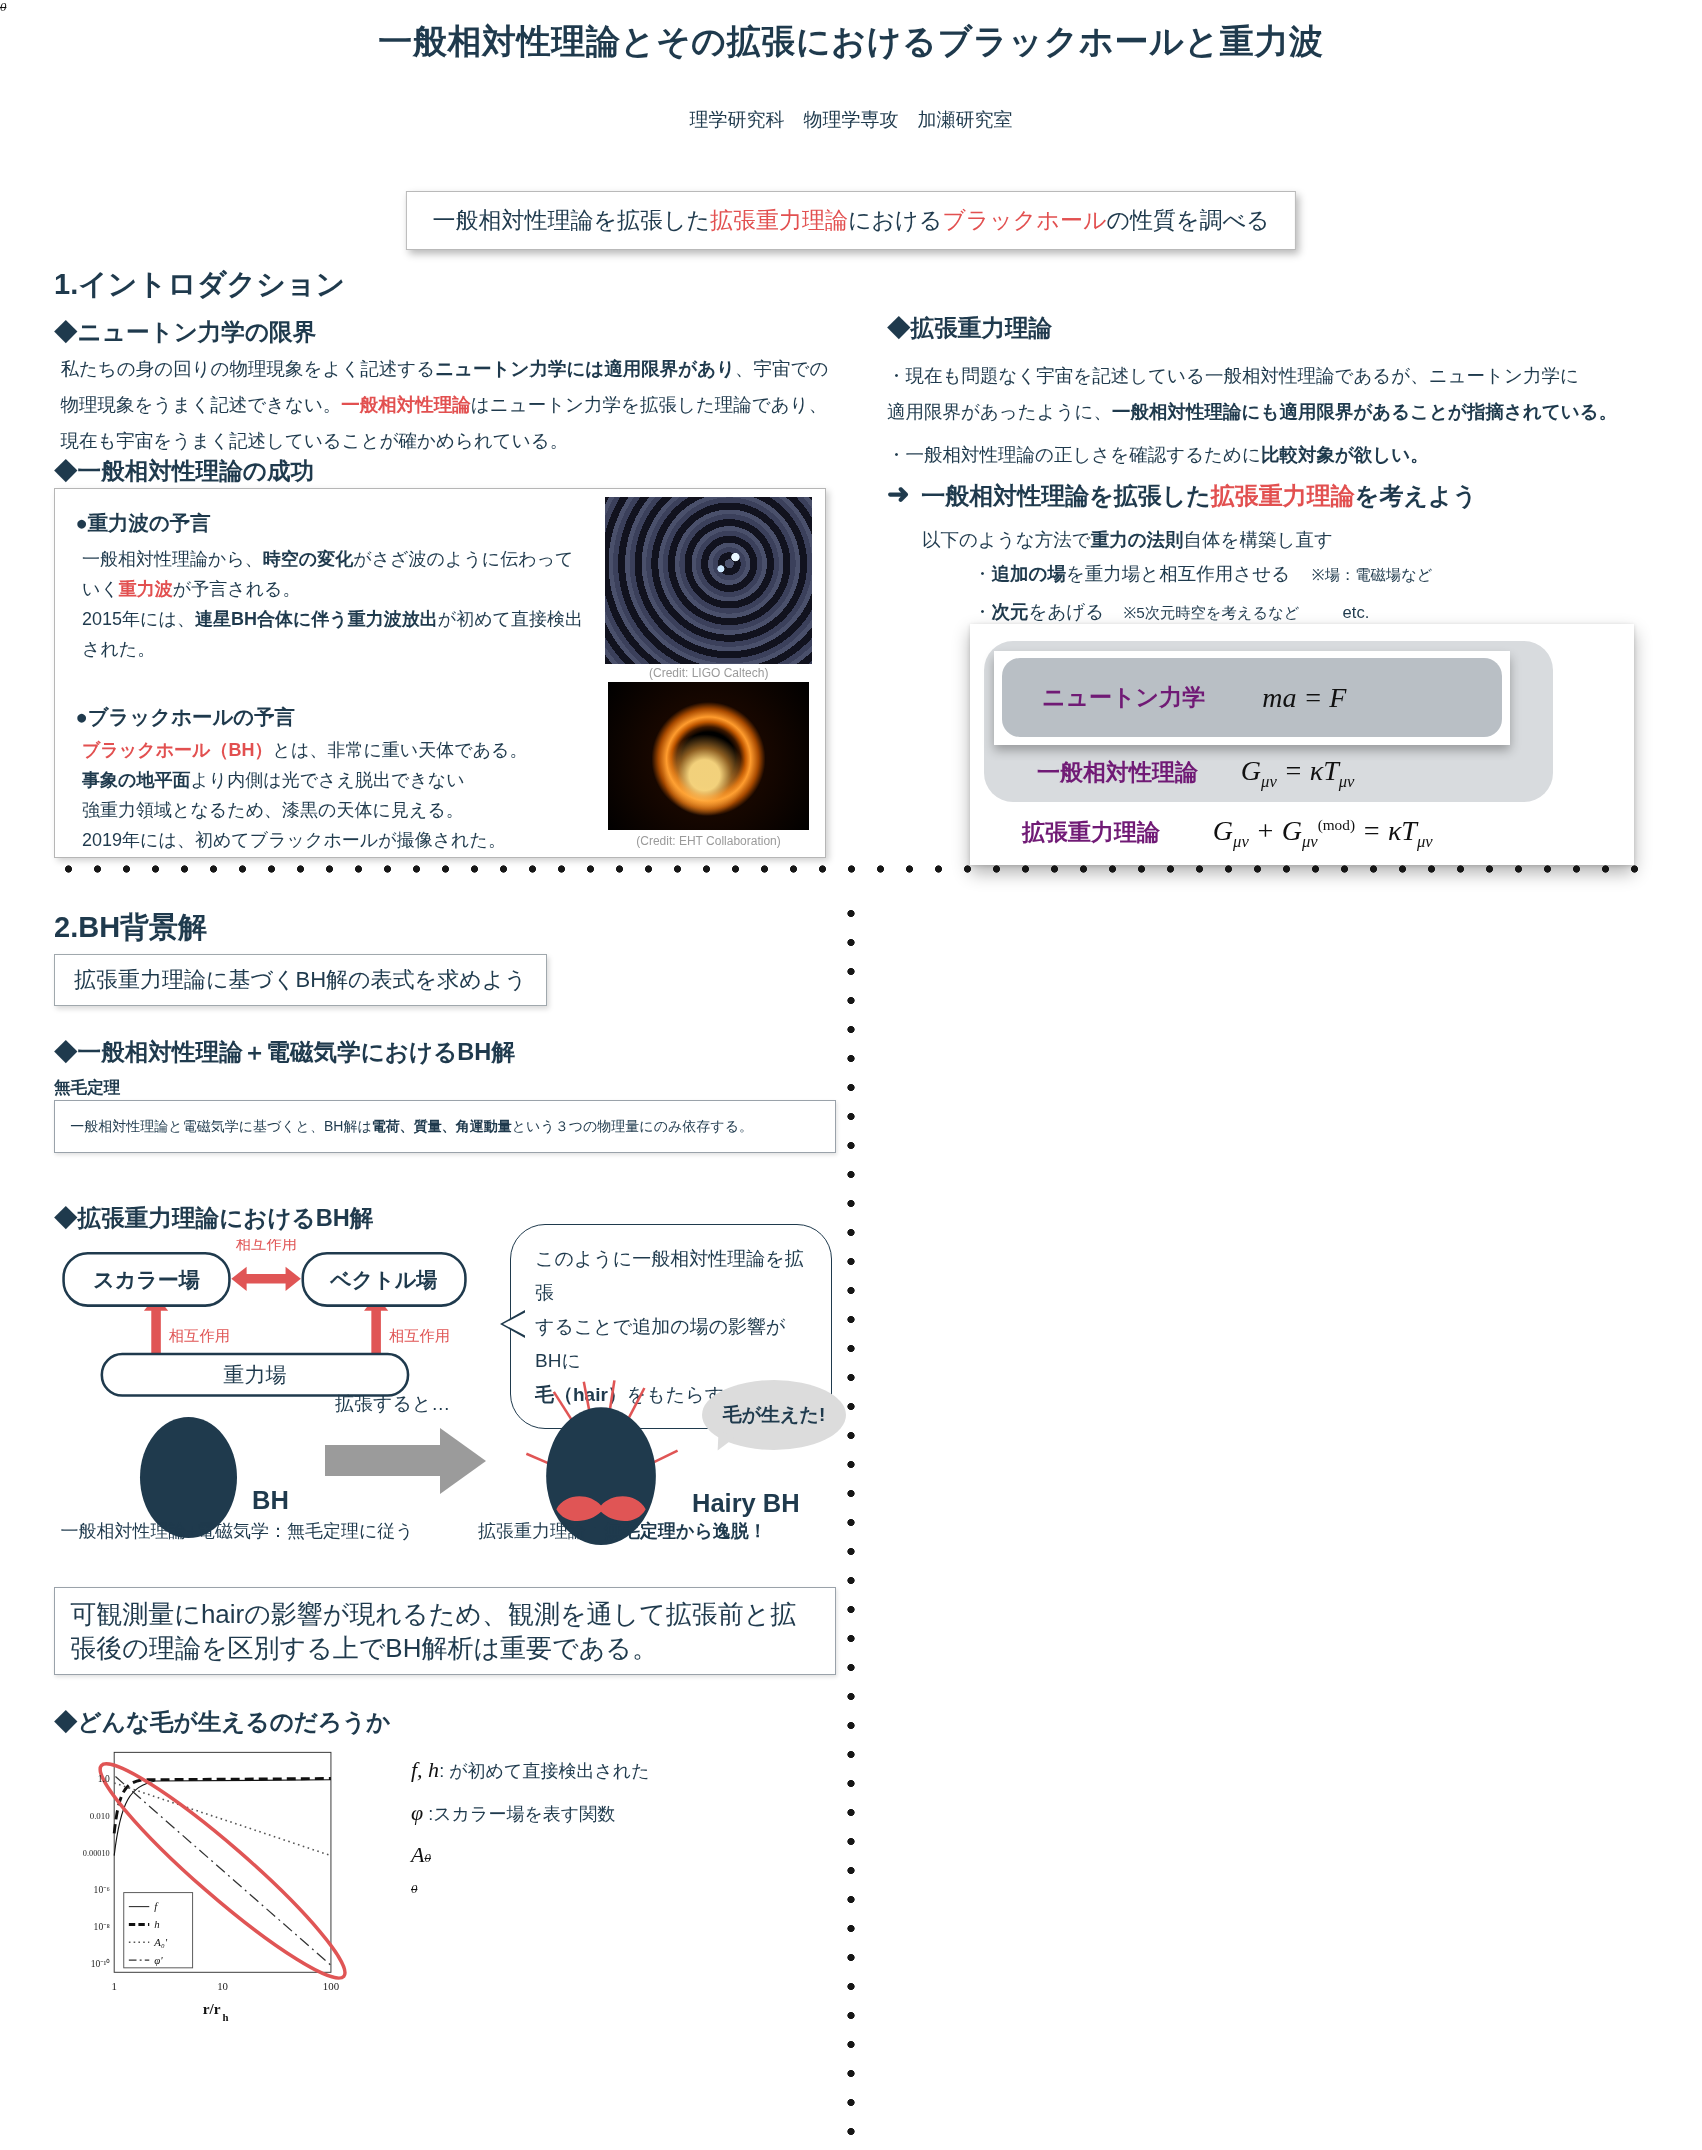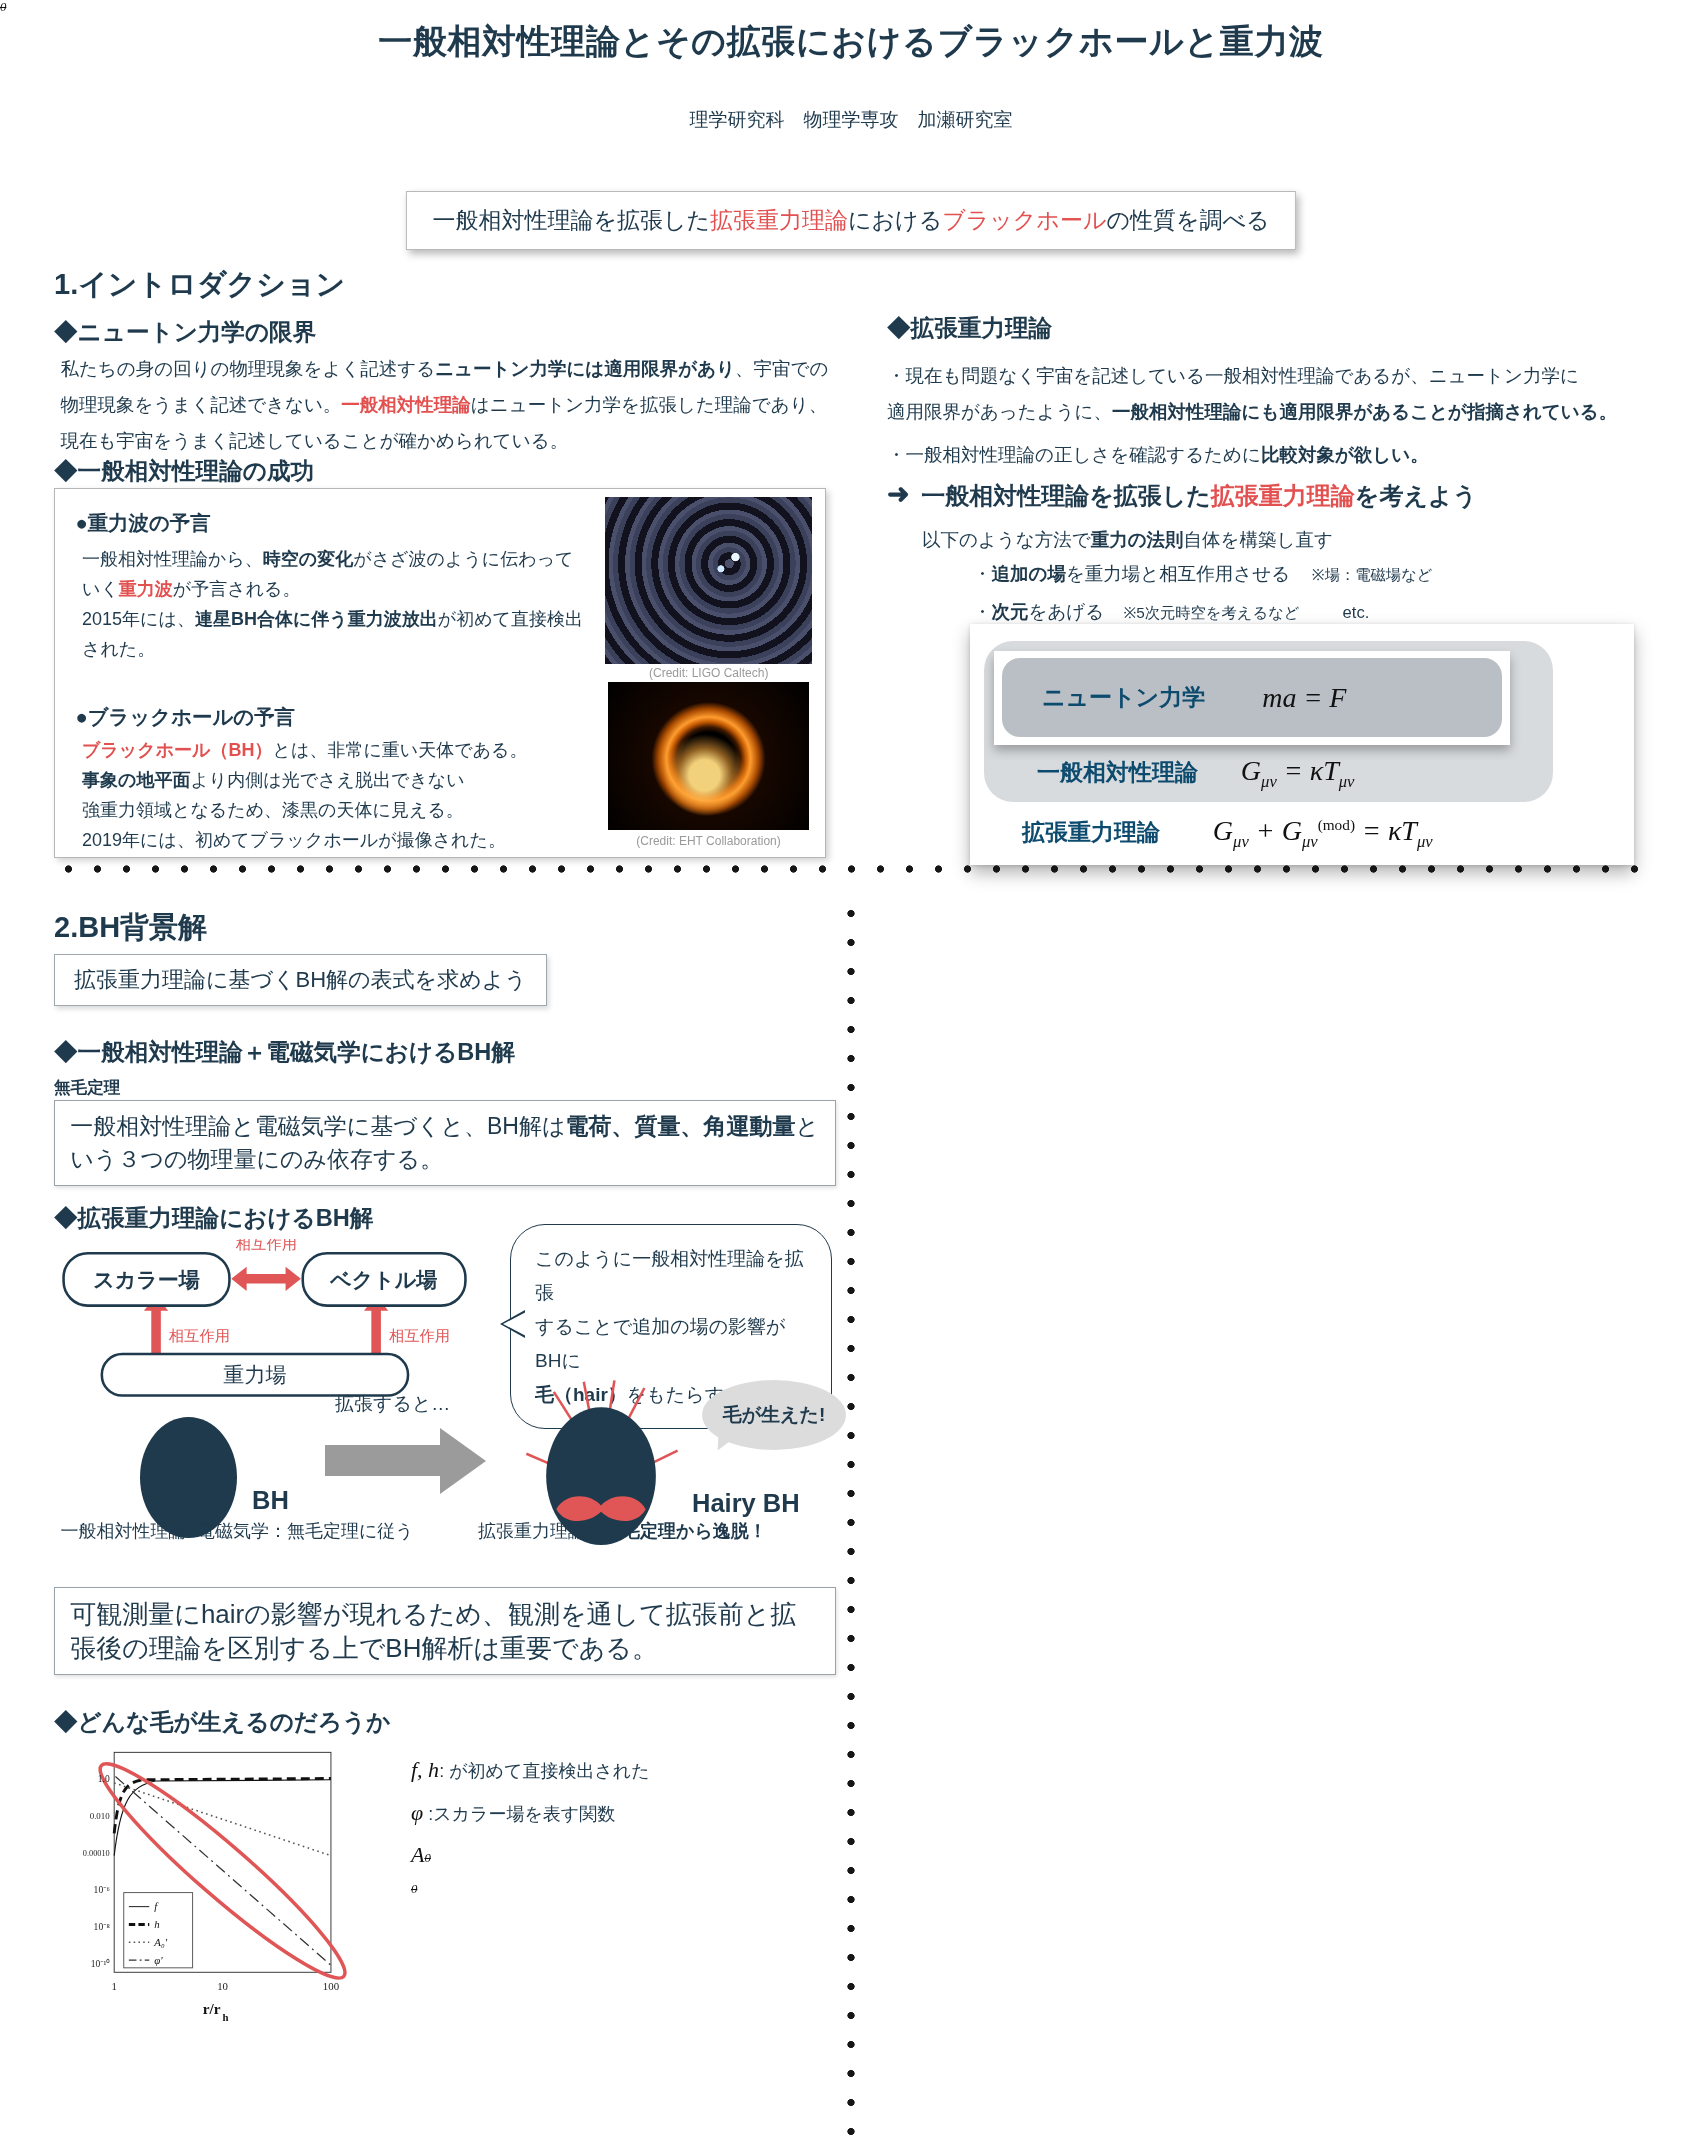--- a/index.html
+++ b/index.html
@@ -13,37 +13,37 @@
   .affil { font-size:19px; }
   .authors { font-size:20px; font-weight:bold; }
   .aim-box { border:1.3px solid #b9b9b9; box-shadow:2.6px 3.8px 7.7px rgba(0,0,0,.28); padding:12.8px 25.5px; font-size:23px; font-weight:normal; background:#fff; white-space:nowrap; }
   .h1 { font-size:29px; font-weight:bold; }
   .h2 { font-size:23.6px; font-weight:bold; }
   .h3 { font-size:20.4px; font-weight:bold; }
   .body { font-size:18.5px; line-height:36px; }
   .boxtext { font-size:18px; line-height:30px; }
   .panel { border:1.3px solid #b6b6b6; box-shadow:2.6px 3.2px 6.4px rgba(0,0,0,.18); background:#fff; }
   .goalbox { border:1.3px solid #a0a8ad; box-shadow:1.9px 2.6px 5.1px rgba(0,0,0,.15); background:#fff; padding:10.2px 19px; font-size:22px; white-space:nowrap; }
-  .txbox { border:1.3px solid #9aa2aa; background:#fff; padding:9px 15.3px; font-size:23px; line-height:33px; box-shadow:1.3px 1.9px 3.8px rgba(0,0,0,.12); }
+  .txbox { border:1.3px solid #9aa2aa; background:#fff; padding:9px 15.3px; font-size:14px; line-height:33px; box-shadow:1.3px 1.9px 3.8px rgba(0,0,0,.12); }
   .credit { font-size:12px; color:#9a9a9a; text-align:center; }
   .small-note { font-size:15.3px; }
   .arrowline { font-size:23px; font-weight:bold; display:flex; gap:11.5px; align-items:flex-start; }
   .aicon { font-size:27px; font-weight:bold; line-height:28px; }
   .ligo { background:
     radial-gradient(circle at 63% 36%, #eaf7ff 0 3.8px, rgba(234,247,255,0) 4.5px),
     radial-gradient(circle at 56% 43%, #cfeaff 0 3.2px, rgba(207,234,255,0) 3.8px),
     repeating-radial-gradient(circle at 60% 40%, #4a506b 0 4.5px, #11121e 4.5px 11.5px, #3b405b 11.5px 16.6px); }
   .eht { background:
     radial-gradient(circle at 48% 63%, rgba(255,220,130,.95) 0 15.3px, rgba(255,170,60,.55) 27px, rgba(0,0,0,0) 41px),
     radial-gradient(circle at 50% 52%, #000 0 27px, #3d1800 32px, #c25800 37px, #ff9c2e 42px, #a84a00 50px, #170700 57px, #000 100%); }
   .eqouter { background:#fff; box-shadow:0 7.7px 16.6px rgba(0,0,0,.30), 0 1.3px 3.8px rgba(0,0,0,.15); }
   .eqmid { position:absolute; background:#d8dbde; border-radius:29px; }
   .eqcard { position:absolute; background:#fff; box-shadow:0 6.4px 10.2px rgba(0,0,0,.3); }
   .eqdark { position:absolute; background:#b9bfc5; border-radius:18px; display:flex; align-items:center; }
-  .eqlabel { font-size:23px; font-weight:bold; color:#0c4a6e; white-space:nowrap; }
+  .eqlabel { font-size:23px; font-weight:bold; color:#701a75; white-space:nowrap; }
   .frm { font-family:"Liberation Serif",serif; font-style:italic; font-size:28px; color:#111; white-space:nowrap; }
   .frm sub { font-size:16.6px; }
   .frm .sup { font-size:15.3px; font-style:normal; }
   .bubble { border:1.9px solid #1f3a4d; border-radius:35px; background:#fff; padding:16.6px 24px; font-size:19px; line-height:34px; position:relative; }
   .bubble::before { content:""; position:absolute; left:-25.5px; top:42%; border:14px solid transparent; border-right:25.5px solid #1f3a4d; }
   .bubble::after { content:""; position:absolute; left:-20px; top:calc(42% + 1.9px); border:12px solid transparent; border-right:23px solid #fff; }
   .ebubble { position:absolute; background:#dcdcdc; border-radius:50%; display:flex; align-items:center; justify-content:center; font-weight:bold; font-size:19px; }
   .ebubble::after { content:""; position:absolute; left:9px; bottom:-10.2px; border:9px solid transparent; border-top:19px solid #dcdcdc; transform:rotate(28deg); }
   .bhell { width:97px; height:121px; background:#1f3a4d; border-radius:50%; }
   .garrow .shaft { position:absolute; top:17px; left:0; width:115px; height:31px; background:#9b9b9b; }

